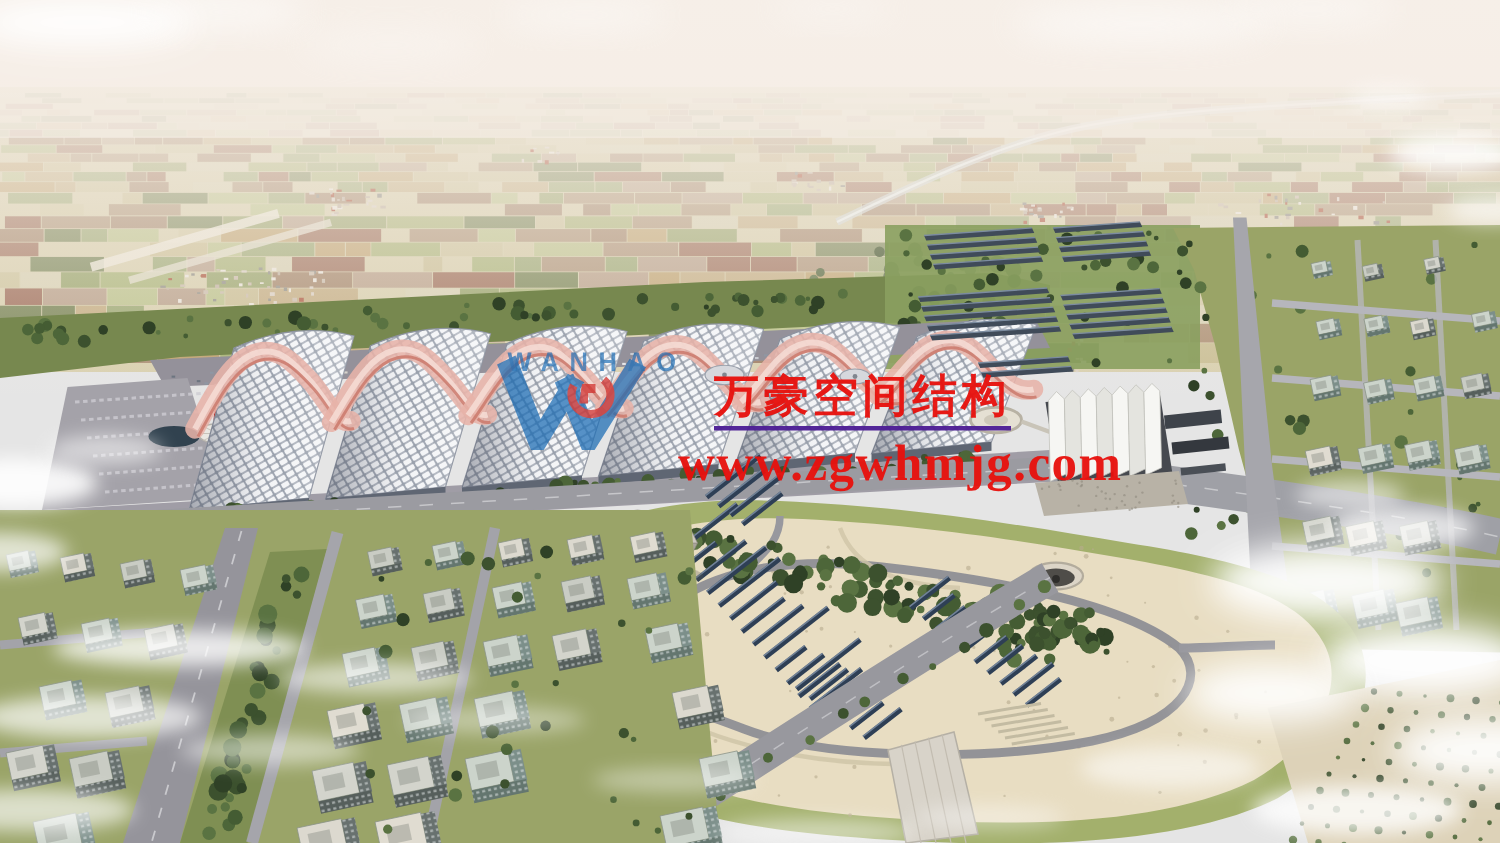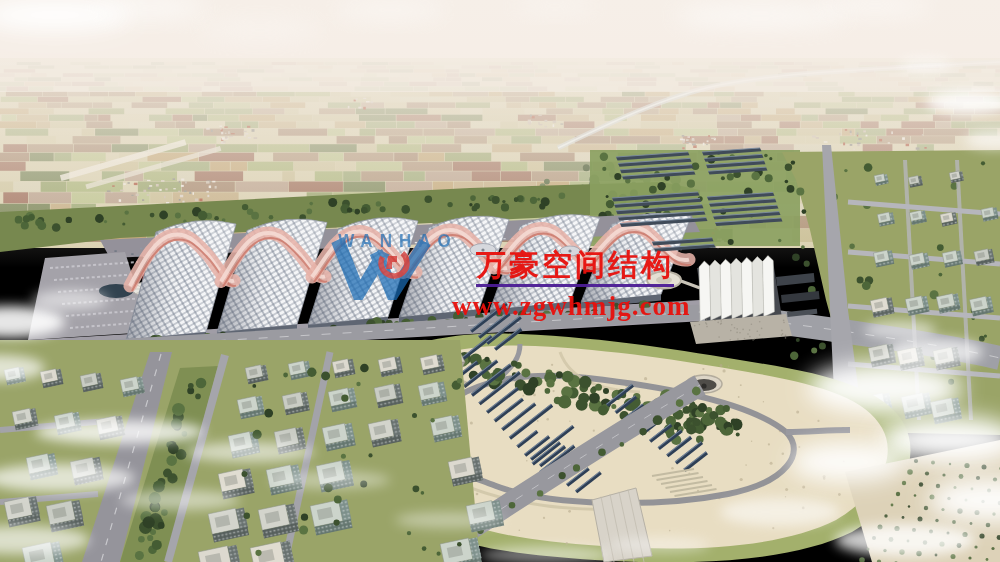--- a/index.html
+++ b/index.html
@@ -1,28 +1,28 @@
 <!DOCTYPE html>
 <html><head>
 <meta charset="utf-8">
 <style>
   html,body{margin:0;padding:0;background:#777;}
   #stage{position:relative;width:1000px;height:562px;overflow:hidden;
-         font-family:"Liberation Sans",sans-serif;background:#000000;}
+         font-family:"Liberation Sans",sans-serif;background:#e5e5e5;}
   #stage svg{position:absolute;left:0;top:0;}
   
   #wm{position:absolute;left:0;top:0;width:100%;height:100%;pointer-events:none;}
   .wm-logo{position:absolute;left:328px;top:236px;width:140px;text-align:center;opacity:.85;}
   .wm-letters{display:block;margin-top:-4px;color:#1b6cb4;font-weight:bold;font-size:17px;
               letter-spacing:7px;opacity:.8;white-space:nowrap;transform:scaleY(1.05);}
   .wm-cn{position:absolute;left:476px;top:250px;color:#e8100c;font-family:"Liberation Serif",serif;
          font-weight:bold;font-size:30px;letter-spacing:3px;line-height:1;
          border-bottom:3px solid #4c1d95;padding-bottom:4px;white-space:nowrap;opacity:.95;}
   .wm-url{position:absolute;left:452px;top:291px;color:#e8100c;font-family:"Liberation Serif",serif;
-          font-weight:bold;font-size:27px;letter-spacing:1px;white-space:nowrap;opacity:.95;}
+          font-weight:bold;font-size:34px;letter-spacing:1px;white-space:nowrap;opacity:.95;}
 </style>
 </head>
 <body>
 
 <div id="stage">
   <svg id="scene" width="1000" height="562" viewBox="0 0 1000 562">
     <defs>
       <linearGradient id="skyGrad" x1="0" y1="0" x2="0" y2="1">
         <stop offset="0" stop-color="#f5ede8"></stop>
         <stop offset="0.6" stop-color="#efe6d9"></stop>

